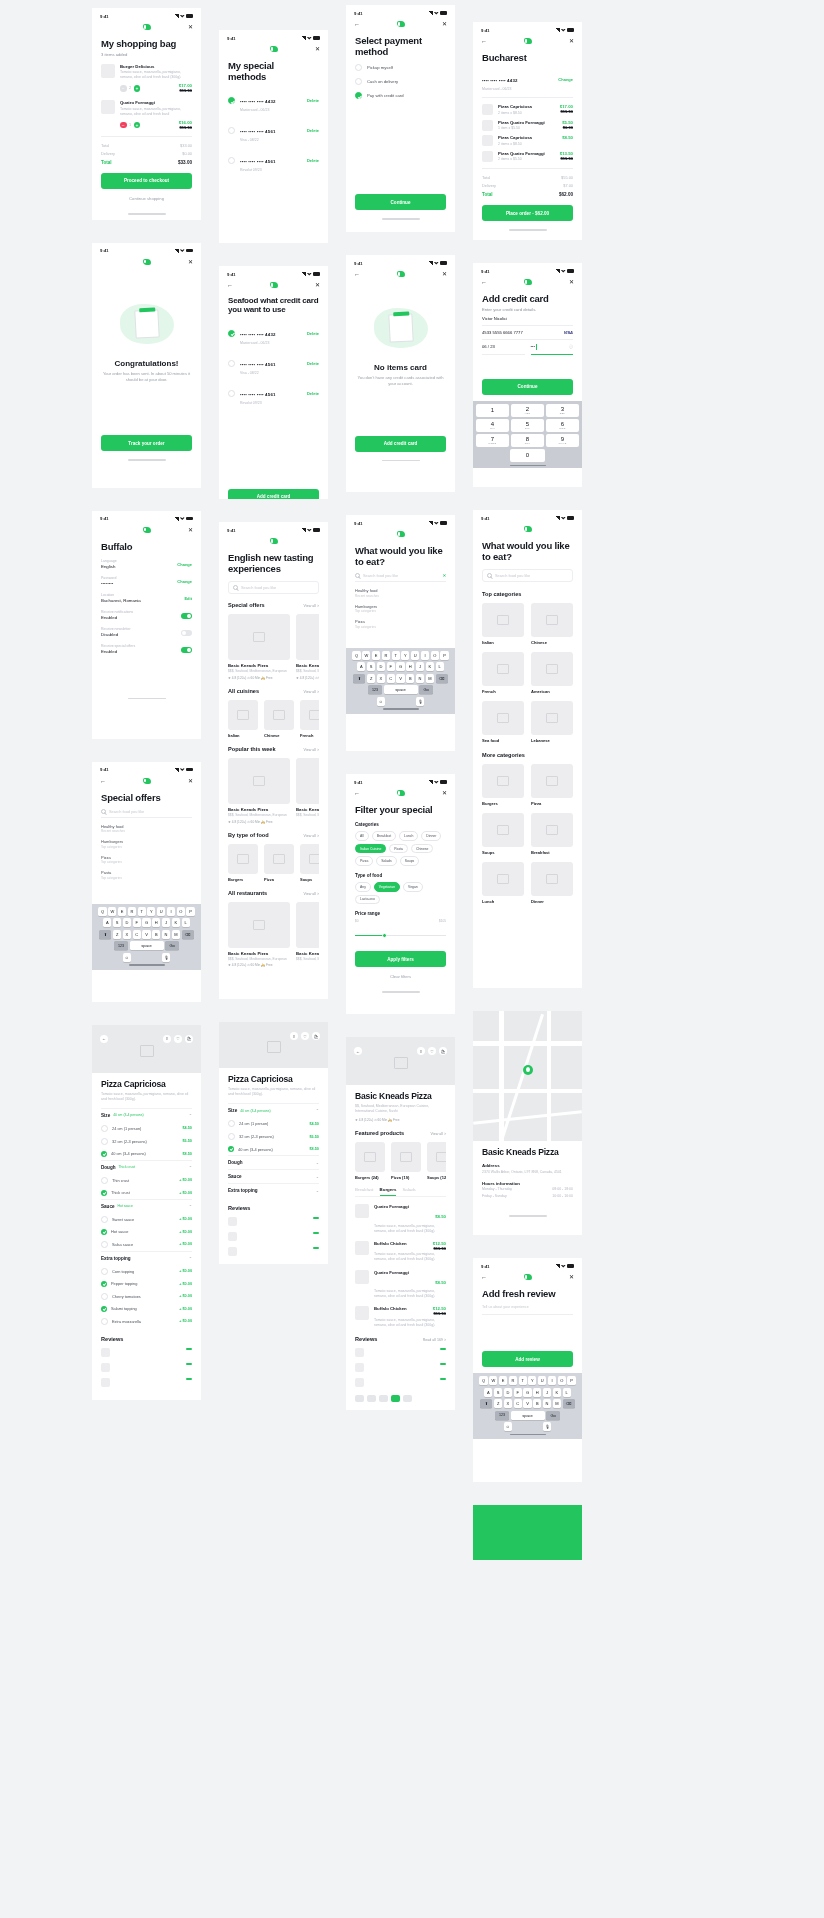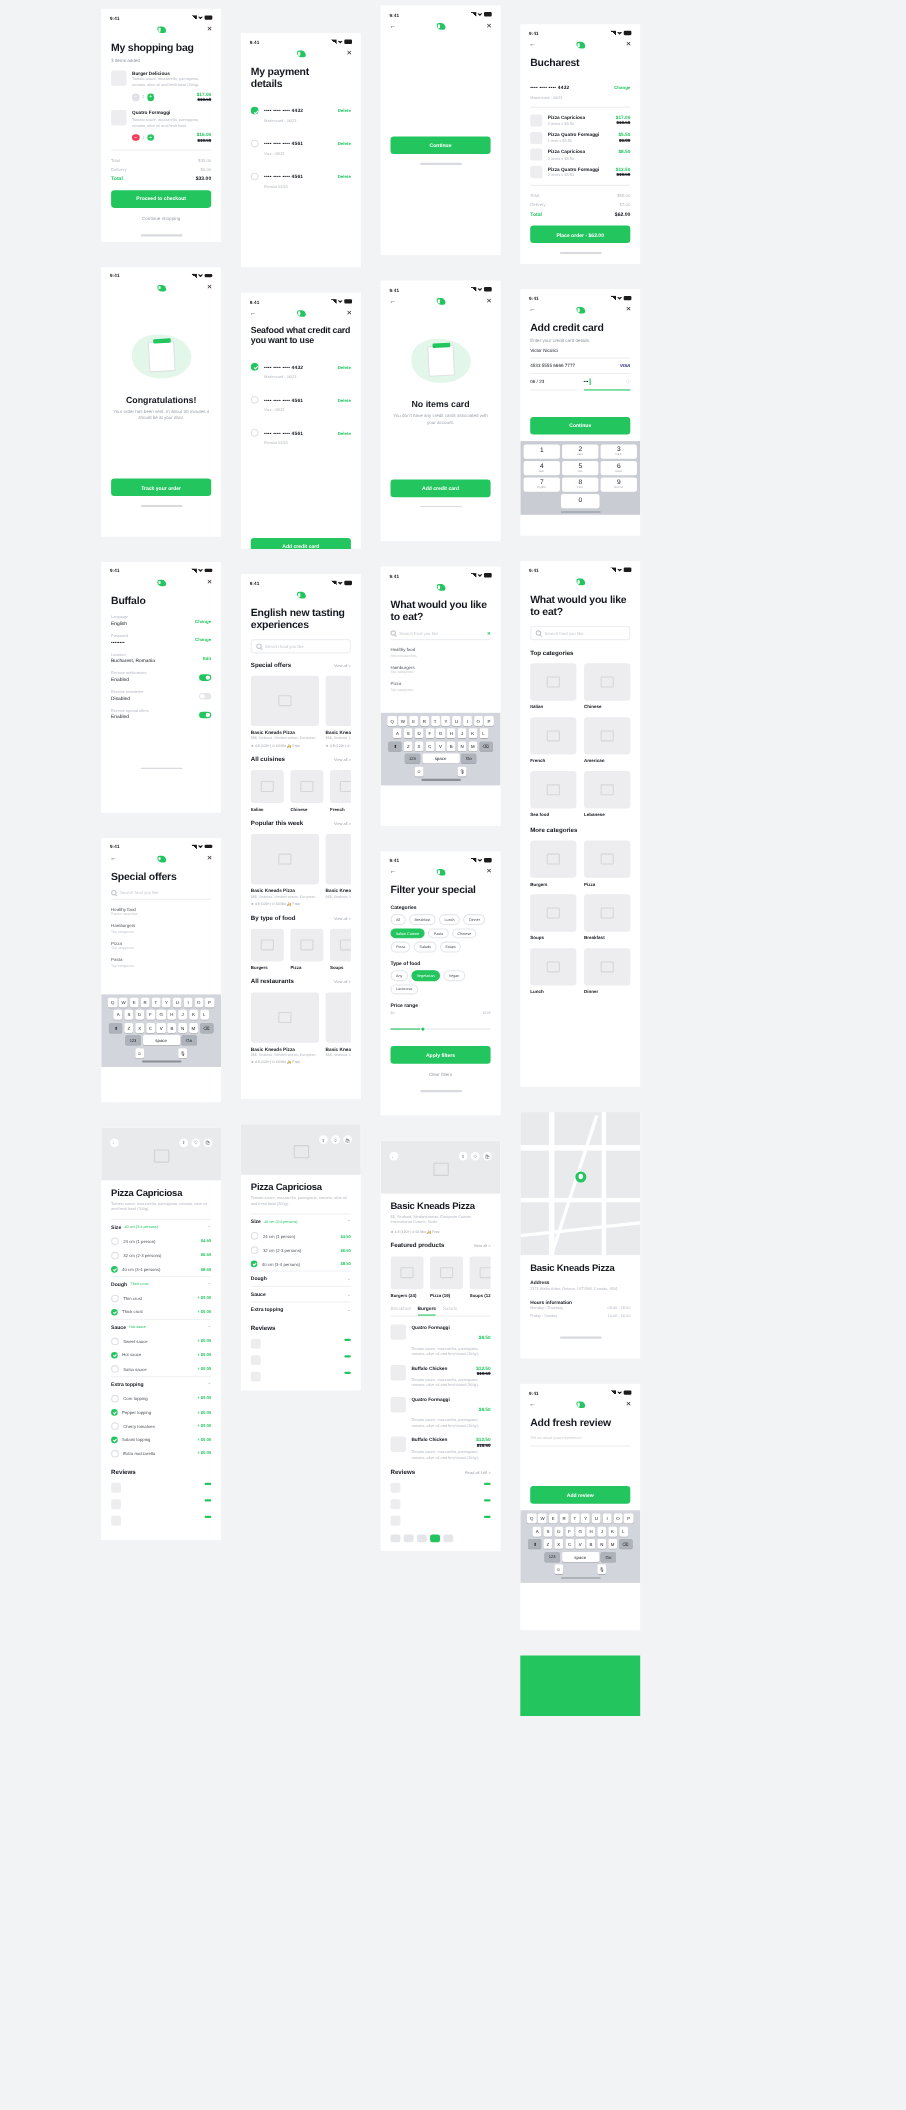--- a/index.html
+++ b/index.html
@@ -610,21 +610,21 @@
         <span class="wifi"></span>
         <span class="bat"></span>
           </span>
     </div>
     <div class="navrow">
       <span class="spacer"></span>
       <span class="logo"></span>
       <span class="nav-close">✕</span>
     </div>
     <div class="body">
-      <h1 class="title" style="max-width:70px;">My payment details</h1>
+      <h1 class="title" style="max-width:70px;">My special methods</h1>
       <div class="radio-row">
         <span class="radio on"></span>
         <span><span class="card-dots">•••• •••• •••• 4432</span>
         <div class="card-sub">Mastercard - 06/23</div></span>
         <span class="del-link">Delete</span>
       </div>
       <div class="radio-row">
         <span class="radio"></span>
         <span><span class="card-dots">•••• •••• •••• 4561</span>
         <div class="card-sub">Visa - 08/22</div></span>
@@ -890,20 +890,35 @@
         <span class="sig"></span>
         <span class="wifi"></span>
         <span class="bat"></span>
           </span>
         </div>
     <div class="navrow">
       <span class="nav-back">←</span>
       <span class="logo"></span>
       <span class="nav-close">✕</span>
         </div>
+    <div class="body">
+      <h1 class="title" style="max-width:72px;">Select payment method</h1>
+      <div class="radio-row">
+        <span class="radio"></span>
+        <span class="rlabel">Pickup myself</span>
+          </div>
+      <div class="radio-row">
+        <span class="radio"></span>
+        <span class="rlabel">Cash on delivery</span>
+          </div>
+      <div class="radio-row">
+        <span class="radio on"></span>
+        <span class="rlabel">Pay with credit card</span>
+          </div>
+    </div>
     <div class="btn" style="margin-top:95px;">Continue</div>
     <div class="homebar"></div>
   </div>
 
   <div class="phone" style="height:237px;margin-top:22px;">
     <div class="statusbar">
       <span class="st-time">9:41</span>
       <span class="st-icons">
         <span class="sig"></span>
         <span class="wifi"></span>

